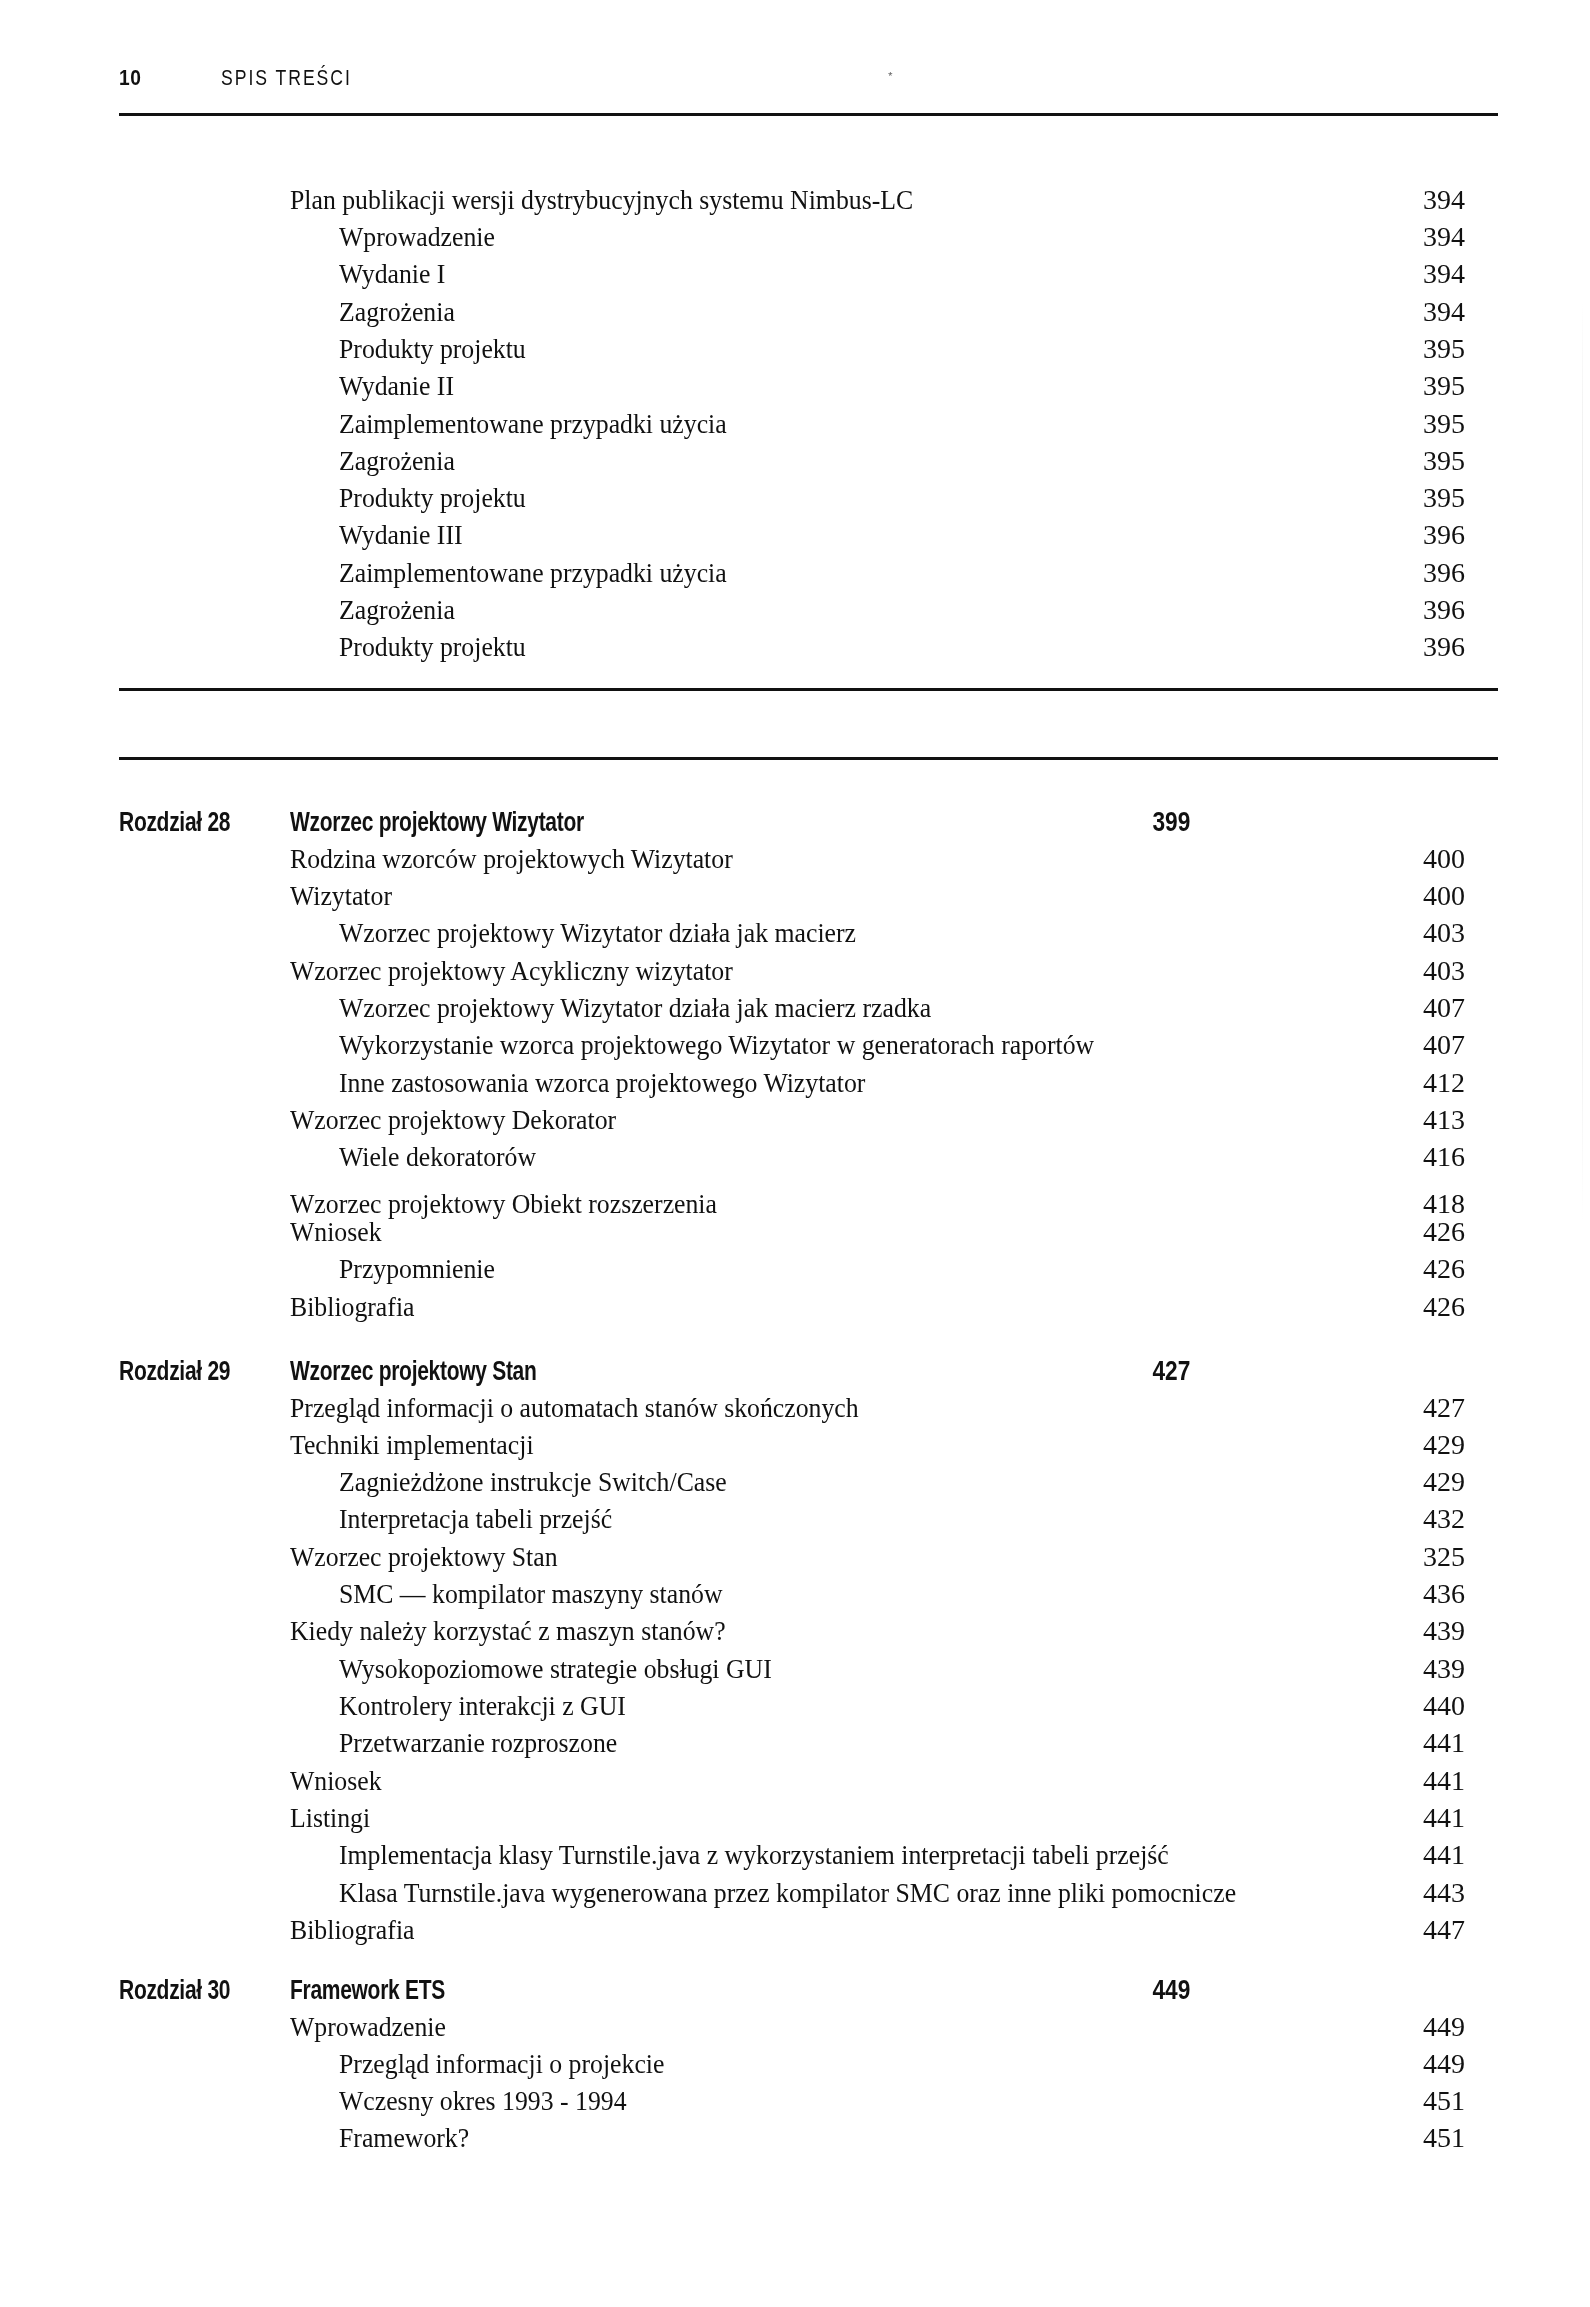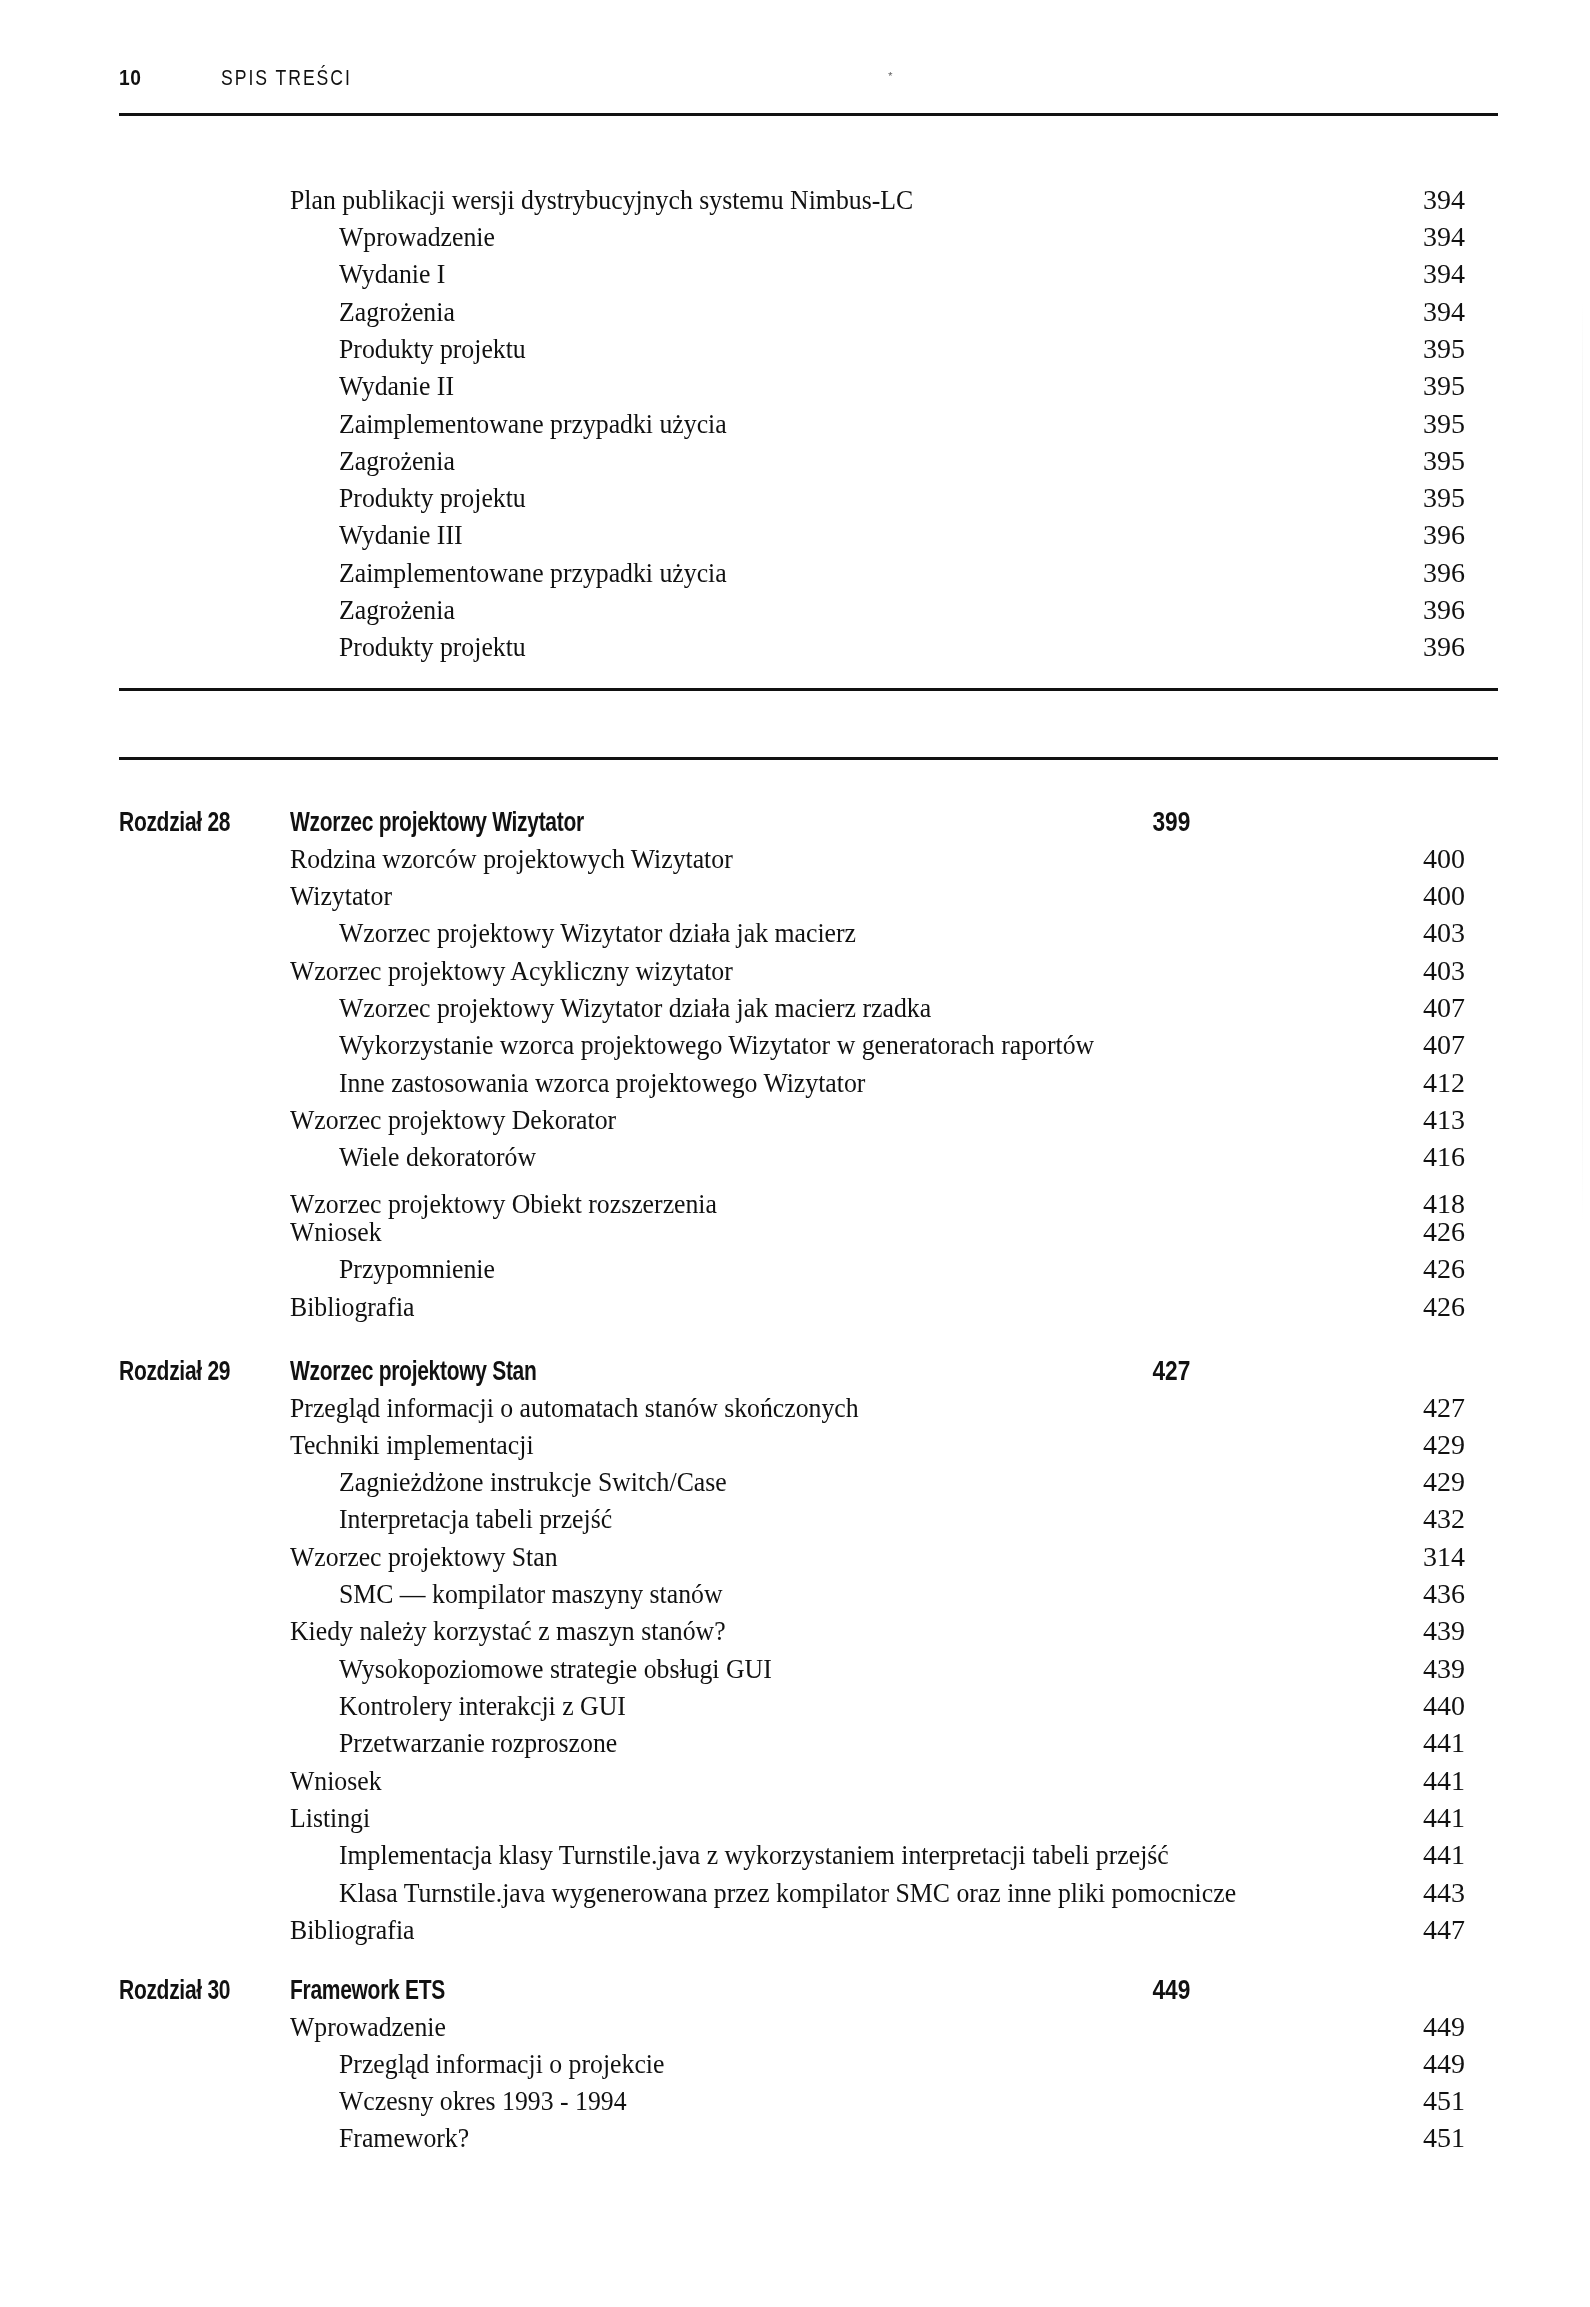--- a/index.html
+++ b/index.html
@@ -178,21 +178,21 @@
       <div class="row" style="top: 1463px;">
         <span class="entry-text l2">Zagnieżdżone instrukcje Switch/Case</span>
         <span class="page-num">429</span>
       </div>
       <div class="row" style="top: 1500px;">
         <span class="entry-text l2">Interpretacja tabeli przejść</span>
         <span class="page-num">432</span>
       </div>
       <div class="row" style="top: 1538px;">
         <span class="entry-text l1">Wzorzec projektowy Stan</span>
-        <span class="page-num">314</span>
+        <span class="page-num">325</span>
       </div>
       <div class="row" style="top: 1575px;">
         <span class="entry-text l2">SMC — kompilator maszyny stanów</span>
         <span class="page-num">436</span>
       </div>
       <div class="row" style="top: 1612px;">
         <span class="entry-text l1">Kiedy należy korzystać z maszyn stanów?</span>
         <span class="page-num">439</span>
       </div>
       <div class="row" style="top: 1650px;">

